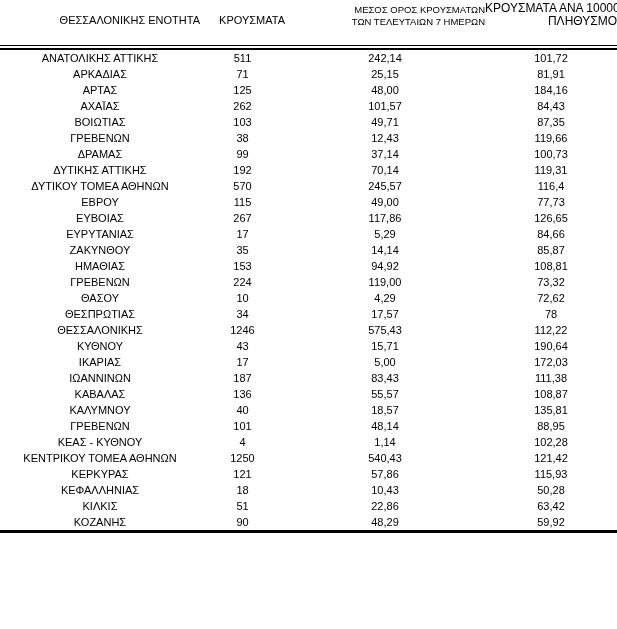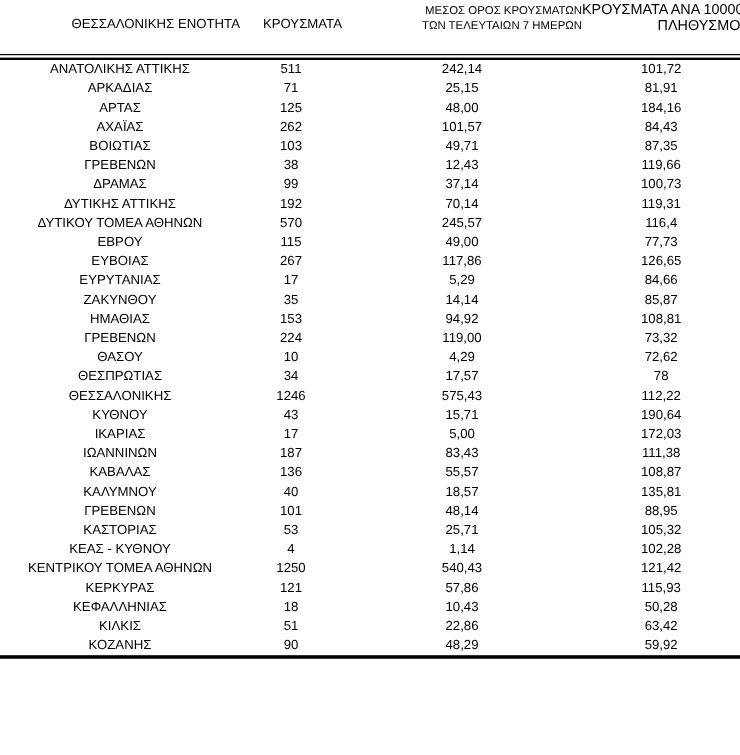--- a/index.html
+++ b/index.html
@@ -261,26 +261,20 @@
     <td>135,81</td>
   </tr>
 
   <tr>
     <td>ΓΡΕΒΕΝΩΝ</td>
     <td>101</td>
     <td>48,14</td>
     <td>88,95</td>
   </tr>
 
-  <tr>
-    <td>ΚΑΣΤΟΡΙΑΣ</td>
-    <td>53</td>
-    <td>25,71</td>
-    <td>105,32</td>
-  </tr>
 
   <tr>
     <td>ΚΕΑΣ - ΚΥΘΝΟΥ</td>
     <td>4</td>
     <td>1,14</td>
     <td>102,28</td>
   </tr>
 
   <tr>
     <td>ΚΕΝΤΡΙΚΟΥ ΤΟΜΕΑ ΑΘΗΝΩΝ</td>

